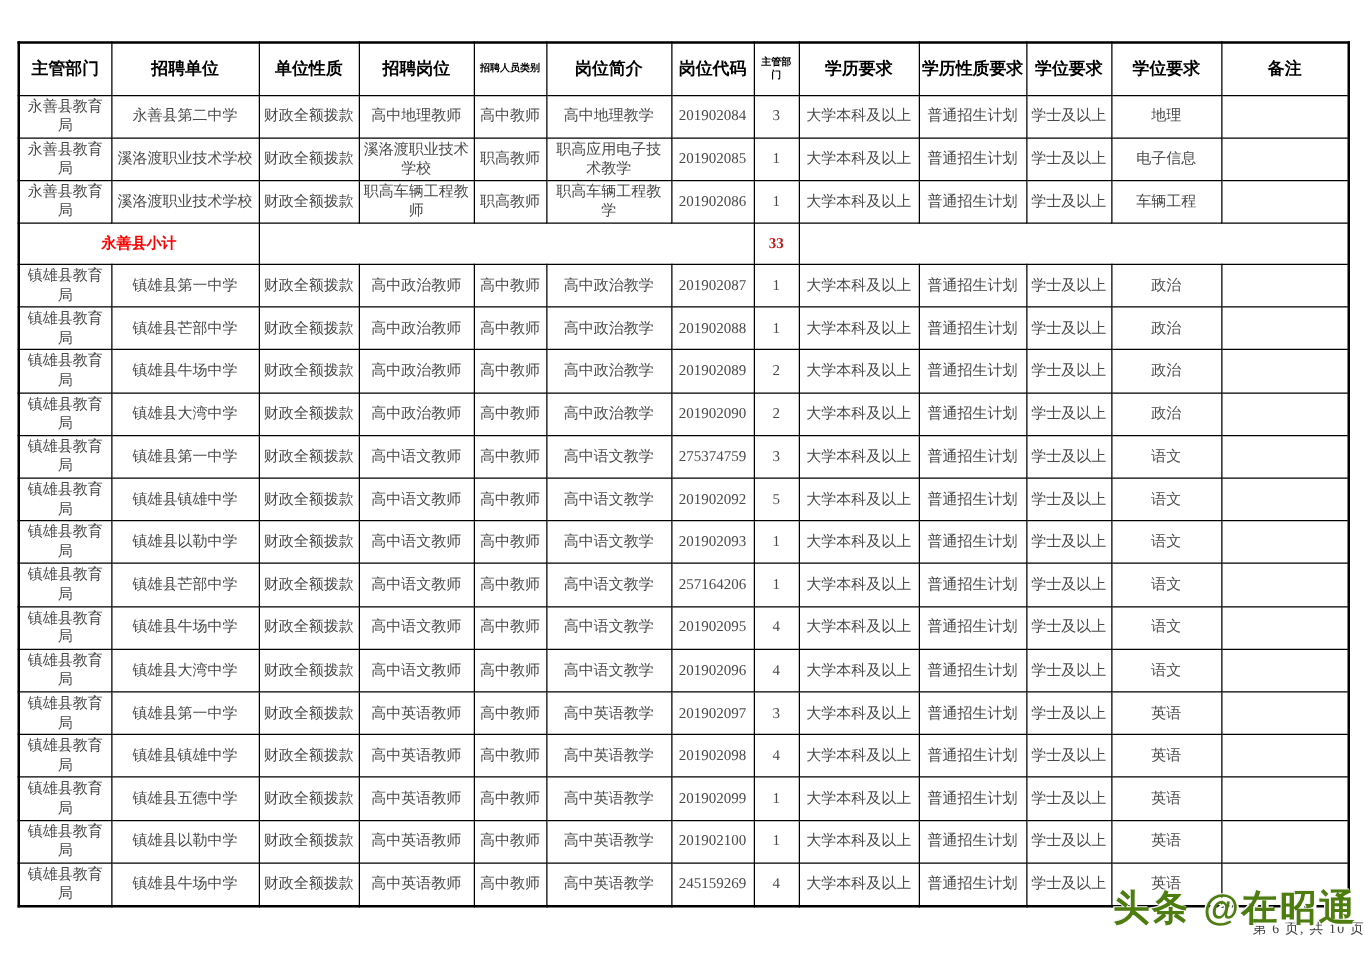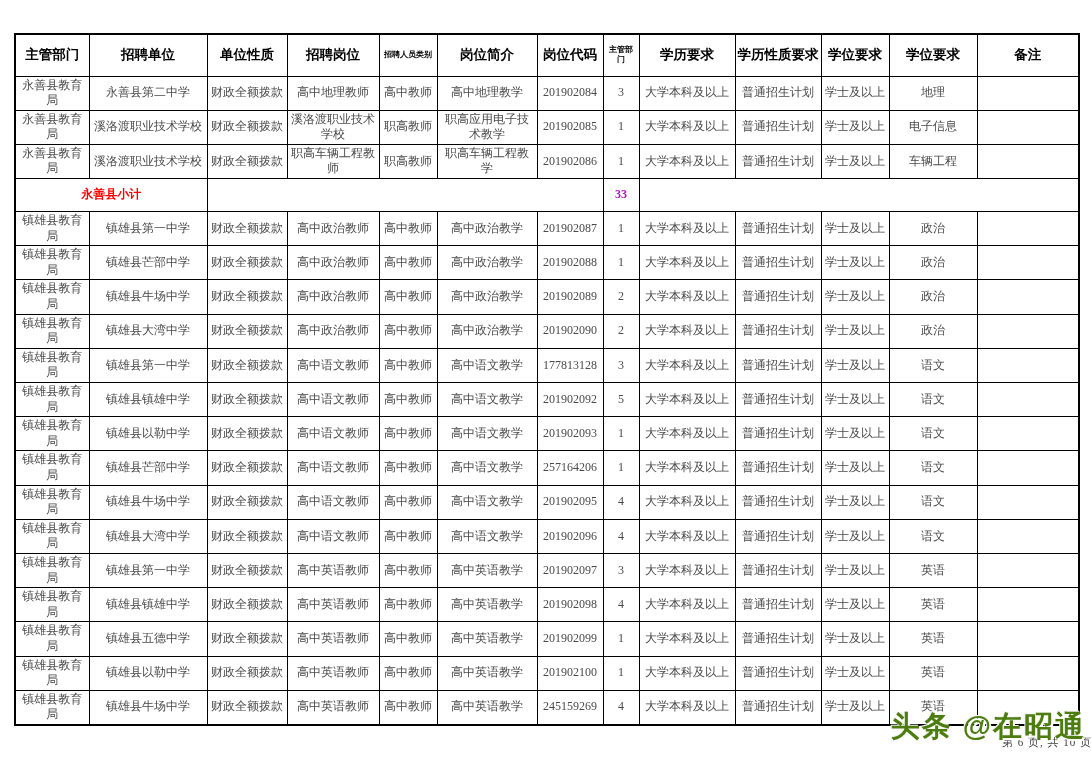--- a/index.html
+++ b/index.html
@@ -151,21 +151,21 @@
           <td>1</td>
           <td>大学本科及以上</td>
           <td>普通招生计划</td>
           <td>学士及以上</td>
           <td>车辆工程</td>
           <td></td>
         </tr>
         <tr class="subtotal-row">
           <td colspan="2" class="red" style="color: rgb(255, 0, 0); text-align: center;">永善县小计</td>
           <td colspan="5"></td>
-          <td class="red" style="color: #a21caf;">33</td>
+          <td class="red" style="color: #b91c1c;">33</td>
           <td colspan="5"></td>
         </tr>
         <tr>
           <td>镇雄县教育局</td>
           <td>镇雄县第一中学</td>
           <td>财政全额拨款</td>
           <td>高中政治教师</td>
           <td>高中教师</td>
           <td>高中政治教学</td>
           <td>201902087</td>
@@ -221,21 +221,21 @@
           <td>政治</td>
           <td></td>
         </tr>
         <tr>
           <td>镇雄县教育局</td>
           <td>镇雄县第一中学</td>
           <td>财政全额拨款</td>
           <td>高中语文教师</td>
           <td>高中教师</td>
           <td>高中语文教学</td>
-          <td>177813128</td>
+          <td>275374759</td>
           <td>3</td>
           <td>大学本科及以上</td>
           <td>普通招生计划</td>
           <td>学士及以上</td>
           <td>语文</td>
           <td></td>
         </tr>
         <tr>
           <td>镇雄县教育局</td>
           <td>镇雄县镇雄中学</td>

